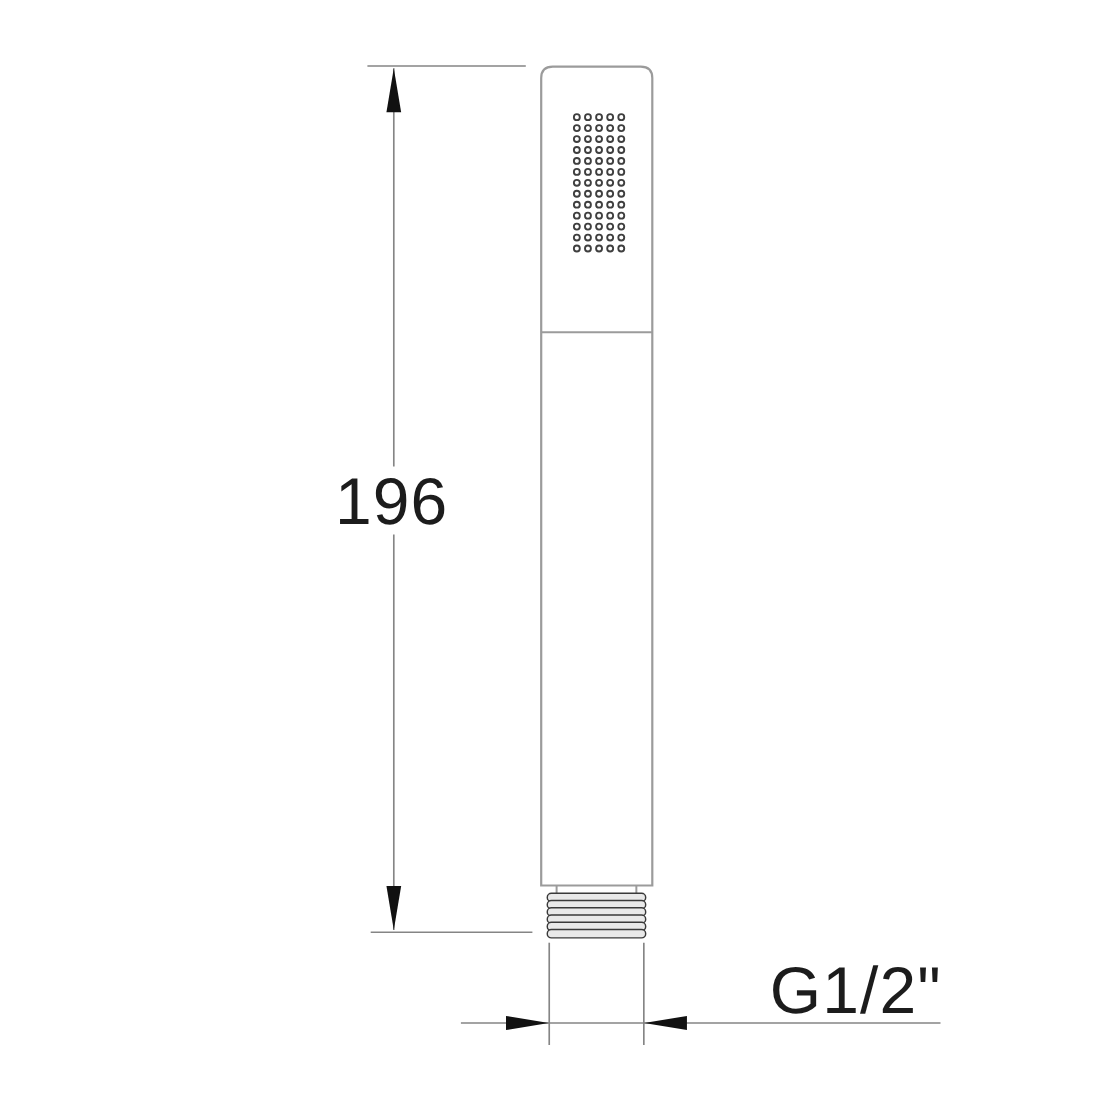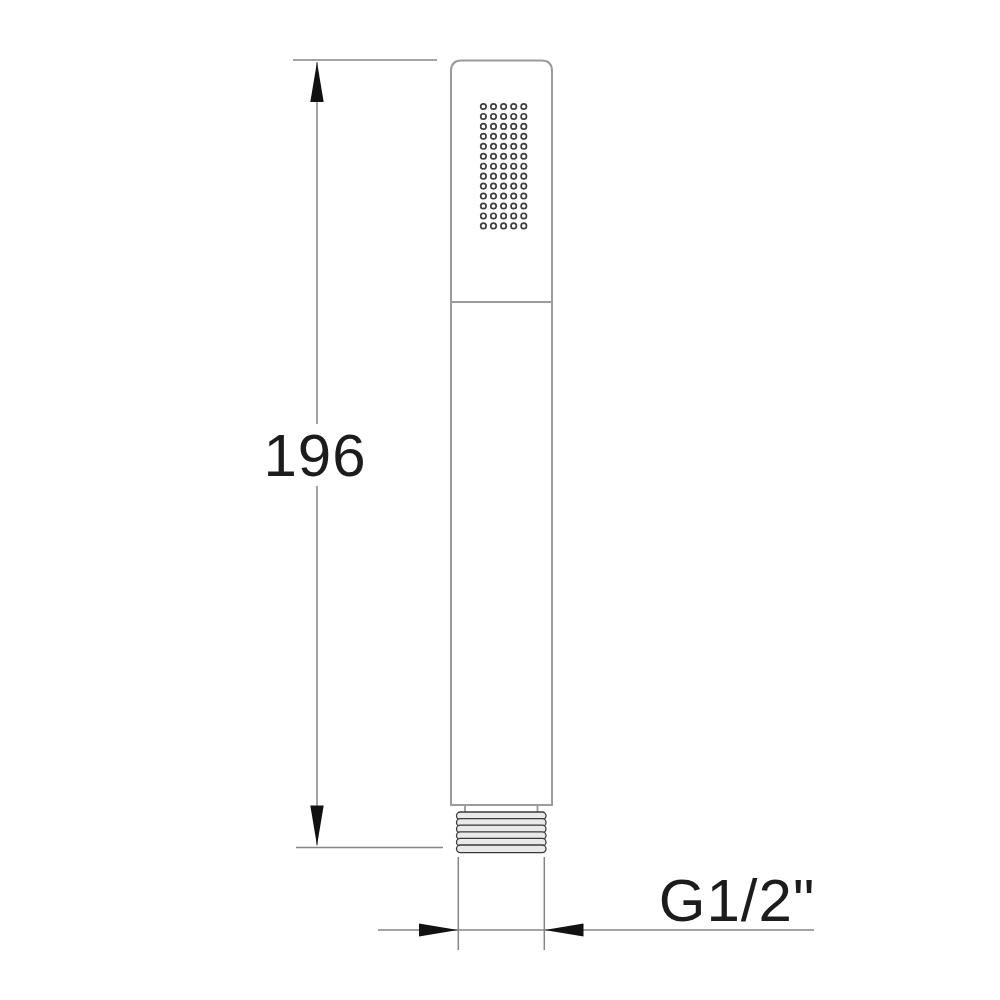--- a/index.html
+++ b/index.html
@@ -16,20 +16,21 @@
     margin: 0;
     padding: 0;
     background: var(--bg);
   }
   .canvas {
     position: relative;
     width: 892px;
     height: 1000px;
     background: var(--bg);
     overflow: hidden;
+    margin-left: 41px;
   }
   svg { display: block; }
 
   .body-outline {
     fill: #ffffff;
     stroke: var(--outline);
     stroke-width: 2;
   }
   .body-line {
     stroke: var(--outline);

